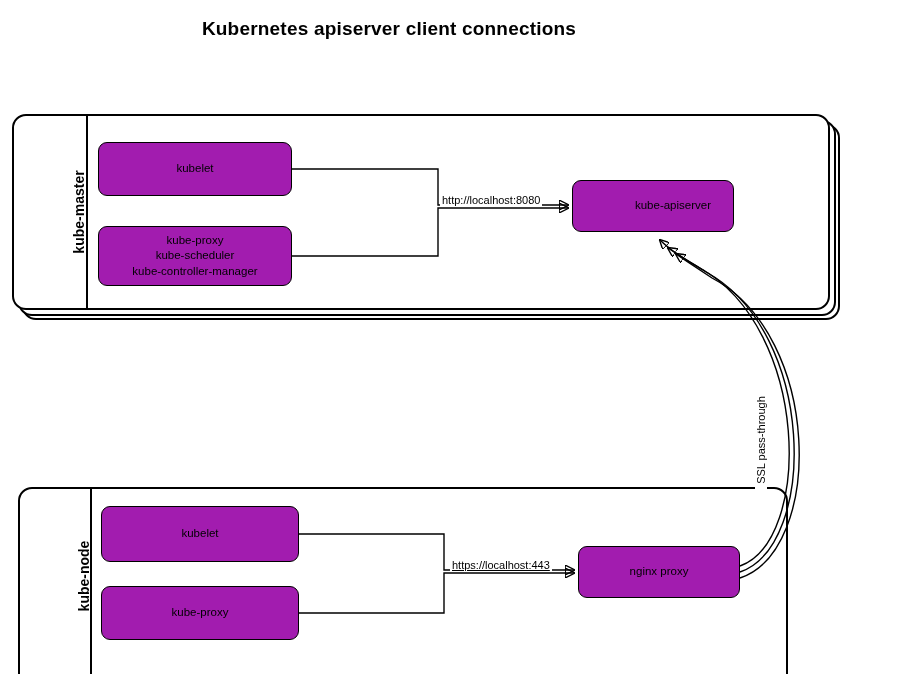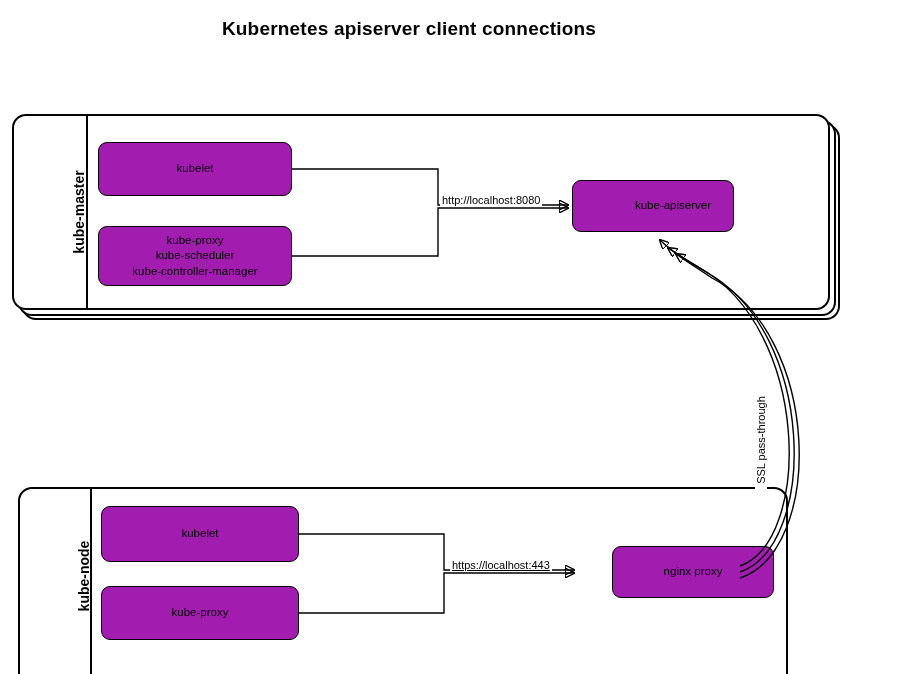--- a/index.html
+++ b/index.html
@@ -18,21 +18,20 @@
   #title {
     position: absolute;
     left: 0;
     top: 18px;
     width: 778px;
     text-align: center;
     font-size: 19px;
     font-weight: bold;
     color: #000000;
     letter-spacing: 0.2px;
-    padding-left: 20px;
   }
   .group {
     position: absolute;
     border: 2px solid #000000;
     border-radius: 14px;
     background: #ffffff;
     box-sizing: border-box;
   }
   .group-label {
     position: absolute;
@@ -107,21 +106,21 @@
 kube-scheduler
 kube-controller-manager</div>
   <div class="box" style="left:572px; top:180px; width:162px; height:52px;padding-left:40px;">kube-apiserver</div>
 
   <div class="group" style="left:18px; top:487px; width:770px; height:200px;"></div>
   <div class="divider" style="left:90px; top:489px; height:196px;"></div>
   <div class="group-label" style="left:14px; top:568px; width:140px; text-align:center; transform:rotate(-90deg);">kube-node</div>
 
   <div class="box" style="left:101px; top:506px; width:198px; height:56px;">kubelet</div>
   <div class="box" style="left:101px; top:586px; width:198px; height:54px;">kube-proxy</div>
-  <div class="box" style="left:578px; top:546px; width:162px; height:52px;margin-left:34px;">nginx proxy</div>
+  <div class="box" style="left:578px; top:546px; width:162px; height:52px;">nginx proxy</div>
 
   <svg class="wires" viewBox="0 0 914 674">
     <defs>
       <marker id="arrow" viewBox="0 0 10 10" refX="9" refY="5" markerWidth="7" markerHeight="7" orient="auto-start-reverse">
         <path d="M 0 0 L 10 5 L 0 10 z" fill="#000000" stroke="none"></path>
       </marker>
     </defs>
 
     <path d="M 292 169 L 438 169 L 438 205 L 568 205" marker-end="url(#arrow)"></path>
 

